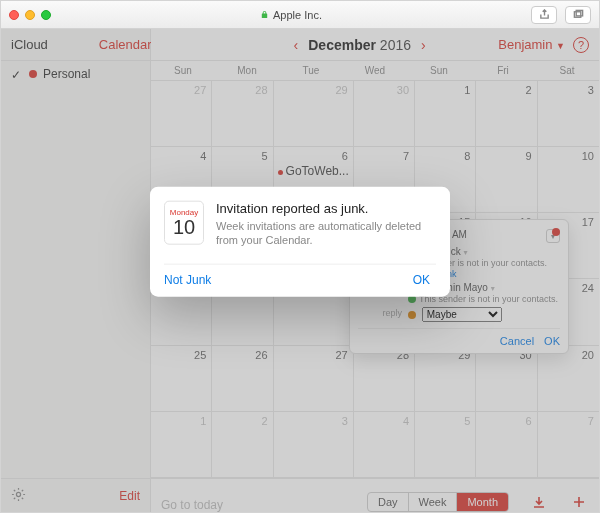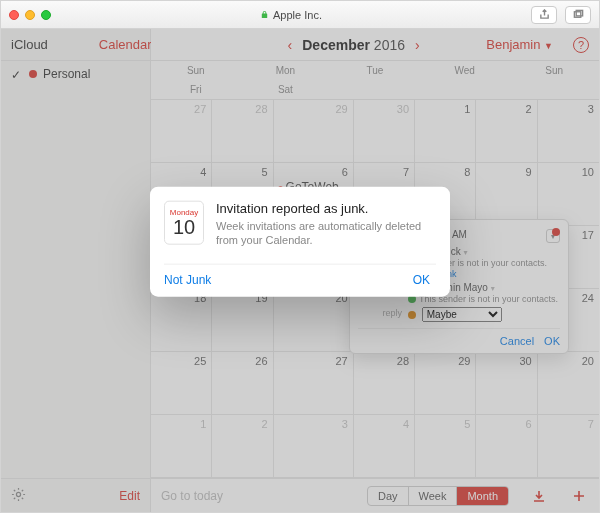--- a/index.html
+++ b/index.html
@@ -87,36 +87,36 @@
 
   .main{flex:1; display:flex; flex-direction:column; background:var(--bg);}
   .main-head{
     height:32px;border-bottom:1px solid var(--divider);
     display:flex;align-items:center;justify-content:space-between;padding:0 10px;
   }
   .nav-month{display:flex;align-items:center;gap:10px;margin:0 auto;}
   .nav-arrow{color:var(--red);font-size:14px;cursor:pointer;}
   .month-label{font-size:14px; font-weight:600; color:#222;}
   .month-label .year{font-weight:400;color:#444;}
-  .main-head-right{display:flex;align-items:center;gap:20px;font-size:13px;}
+  .main-head-right{display:flex;align-items:center;gap:8px;font-size:13px;}
   .user-link{color:var(--red);}
   .user-link .chev{font-size:9px;}
   .help-icon{width:16px;height:16px;border:1.5px solid var(--red);border-radius:50%;color:var(--red);display:flex;align-items:center;justify-content:center;font-size:11px;}
 
-  .weekdays{display:grid;grid-template-columns:repeat(5,1fr);border-bottom:1px solid var(--divider);}
+  .weekdays{display:grid;grid-template-columns:repeat(7,1fr);border-bottom:1px solid var(--divider);}
   .weekdays div{text-align:center;font-size:10px;color:var(--gray-text);padding:4px 0;}
   .grid{flex:1;display:grid;grid-template-columns:repeat(7,1fr);grid-template-rows:repeat(6,1fr);}
   .cell{border-right:1px solid var(--divider);border-bottom:1px solid var(--divider);position:relative;padding:3px 4px;font-size:11px;}
   .cell:nth-child(7n){border-right:none;}
   .cell .num{position:absolute;top:3px;right:5px;color:#666;}
   .cell.dim .num{color:#c4c4c4;}
   .cell .event{margin-top:14px;font-size:12px;color:#444;white-space:nowrap;overflow:hidden;}
   .cell .event .dot-ev{display:inline-block;width:5px;height:5px;border-radius:50%;background:var(--red);margin-right:3px;}
 
-  .main-foot{height:34px;border-top:1px solid var(--divider);display:flex;align-items:center;padding:0 10px;gap:20px;font-size:12px;}
+  .main-foot{height:34px;border-top:1px solid var(--divider);display:flex;align-items:flex-end;padding:0 10px;gap:20px;font-size:12px;}
   .goto{color:#bdbdbd;}
   .seg{margin-left:auto;display:flex;border:1px solid #d0d0d0;border-radius:4px;overflow:hidden;}
   .seg div{padding:3px 10px;font-size:11px;color:#555;border-right:1px solid #d0d0d0;}
   .seg div:last-child{border-right:none;}
   .seg div.sel{background:var(--red);color:#fff;}
   .dl-btn,.plus-btn{width:20px;height:20px;display:flex;align-items:center;justify-content:center;}
   .dl-btn svg,.plus-btn svg{width:14px;height:14px;stroke:var(--red);fill:none;stroke-width:1.6;}
 
   
   .popover{

